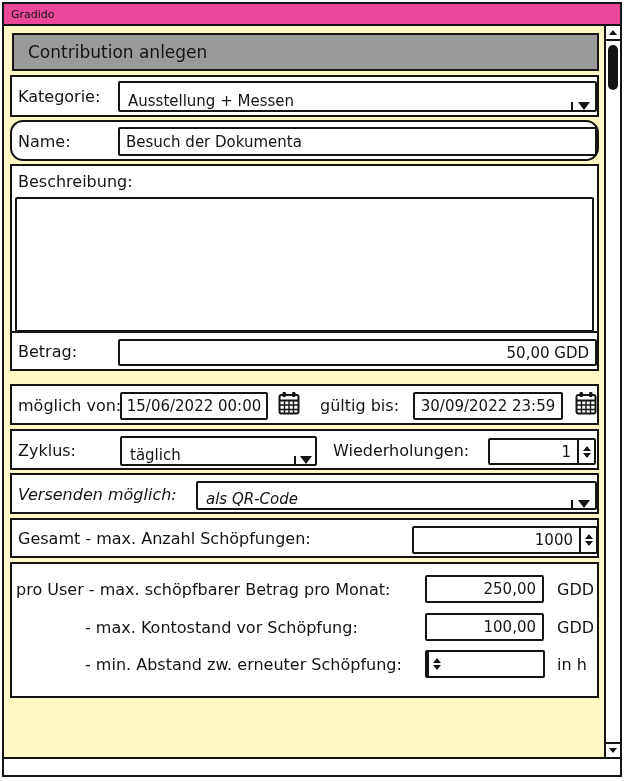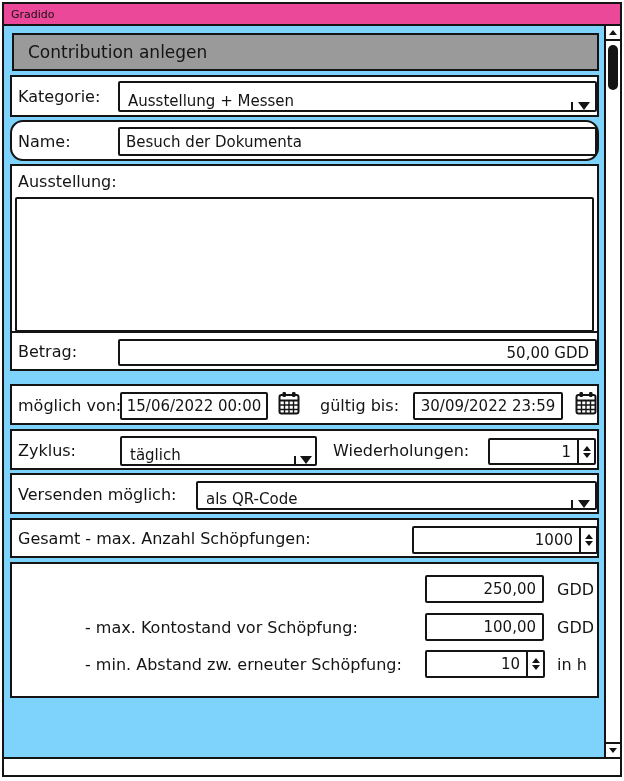--- a/index.html
+++ b/index.html
@@ -6,21 +6,21 @@
   * { box-sizing:border-box; margin:0; padding:0; }
   html,body { background:#fff; }
   .canvas { position:relative; width:624px; height:781px; background:#fff;
             font-family:"DejaVu Sans", sans-serif; color:#141414; overflow:hidden; }
 
   .window { position:absolute; left:2px; top:2px; width:620px; height:775px;
             border:2px solid var(--bd); background:#fff; }
   .titlebar { position:absolute; left:0; top:0; right:0; height:22px;
               border-bottom:2px solid var(--bd); display:flex; align-items:center;
               padding-left:7px; font-size:11px; background:#ec4899; }
-  .wbody { position:absolute; left:0; top:22px; right:0; bottom:0; background:#7dd3fc; }
+  .wbody { position:absolute; left:0; top:22px; right:0; bottom:0; background:#fef9c3; }
 
   
   .vscroll { position:absolute; top:0; right:0; bottom:18px; width:16px;
              border-left:2px solid var(--bd); background:#fff; }
   .sbtn { position:absolute; left:0; right:0; height:15px; display:flex;
           align-items:center; justify-content:center; background:#fff; cursor:pointer; }
   .sbtn.up { top:0; border-bottom:2px solid var(--bd); }
   .sbtn.down { bottom:0; border-top:2px solid var(--bd); }
   .vthumb { position:absolute; left:2px; top:19px; width:10px; height:45px;
             background:var(--bd); border-radius:5px; }
@@ -37,21 +37,21 @@
   .row { position:absolute; left:6px; width:589px; border:2px solid var(--bd); background:#fff; }
   .hdr { position:absolute; left:8px; top:7px; width:587px; height:38px;
          border:2px solid var(--bd); background:#9a9a9a; display:flex; align-items:center;
          padding-left:14px; font-size:17px; }
   .r-kategorie { top:49px;  height:42px; }
   .r-name      { top:94px;  height:41px;border-radius:13px; }
   .r-beschr    { top:138px; height:173px; }
   .r-betrag    { top:305px; height:40px; }
   .r-gueltig   { top:358px; height:41px; }
   .r-zyklus    { top:403px; height:41px; }
-  .r-versenden { top:447px; height:41px; }
+  .r-versenden { top:447px; height:41px;font-style:italic; }
   .r-gesamt    { top:492px; height:40px; }
   .r-prouser   { top:536px; height:136px; }
 
   .lbl { position:absolute; top:50%; transform:translateY(-50%); font-size:16px; white-space:nowrap; }
   .lbl-top { position:absolute; top:6px; left:6px; font-size:16px; }
 
   .inp { position:absolute; border:2px solid var(--bd); border-radius:2px; background:#fff;
          font-family:"DejaVu Sans",sans-serif; font-size:15px; color:#141414; padding:0 6px; }
   .inp.right { text-align:right; }
   .inp.center { text-align:center; padding:0 2px; }
@@ -103,21 +103,21 @@
             </span>
         </div>
       </div>
 
       <div class="row r-name">
         <span class="lbl" style="left:6px">Name:</span>
         <input class="inp" style="left: 106px; top: 5px; width: 479px; height: 29px;" value="Besuch der Dokumenta">
       </div>
 
       <div class="row r-beschr">
-        <span class="lbl-top">Ausstellung:</span>
+        <span class="lbl-top">Beschreibung:</span>
         <textarea class="txtarea" style=""></textarea>
       </div>
 
       <div class="row r-betrag">
         <span class="lbl" style="left:6px">Betrag:</span>
         <input class="inp right" style="left: 106px; top: 6px; width: 479px; height: 27px;" value="50,00 GDD">
       </div>
 
       <div class="row r-gueltig">
         <span class="lbl" style="left:6px">möglich von:</span>
@@ -179,34 +179,34 @@
           <span class="sbtns">
             <i class="tri-up sm"></i>
             <i class="tri-down sm"></i>
           </span>
         </div>
       </div>
 
       <div class="row r-prouser">
 
         <div class="pu-row" style="top:8px">
+          <span class="lbl" style="left:4px">pro User - max. schöpfbarer Betrag pro Monat:</span>
           <input class="inp right" style="left: 413px; width: 119px; height: 28px;" value="250,00">
           <span class="unit">GDD</span>
         </div>
 
         <div class="pu-row" style="top:46px">
           <span class="lbl" style="left:73px">- max. Kontostand vor Schöpfung:</span>
           <input class="inp right" style="left: 413px; width: 119px; height: 28px;" value="100,00">
           <span class="unit">GDD</span>
         </div>
 
         <div class="pu-row" style="top:83px">
           <span class="lbl" style="left:73px">- min. Abstand zw. erneuter Schöpfung:</span>
           <div class="spinner" style="left:413px; width:120px; height:28px">
-            <span class="sval">10</span>
             <span class="sbtns">
               <i class="tri-up sm"></i>
               <i class="tri-down sm"></i>
             </span>
           </div>
           <span class="unit">in h</span>
         </div>
       </div>
 
       <div class="vscroll">

